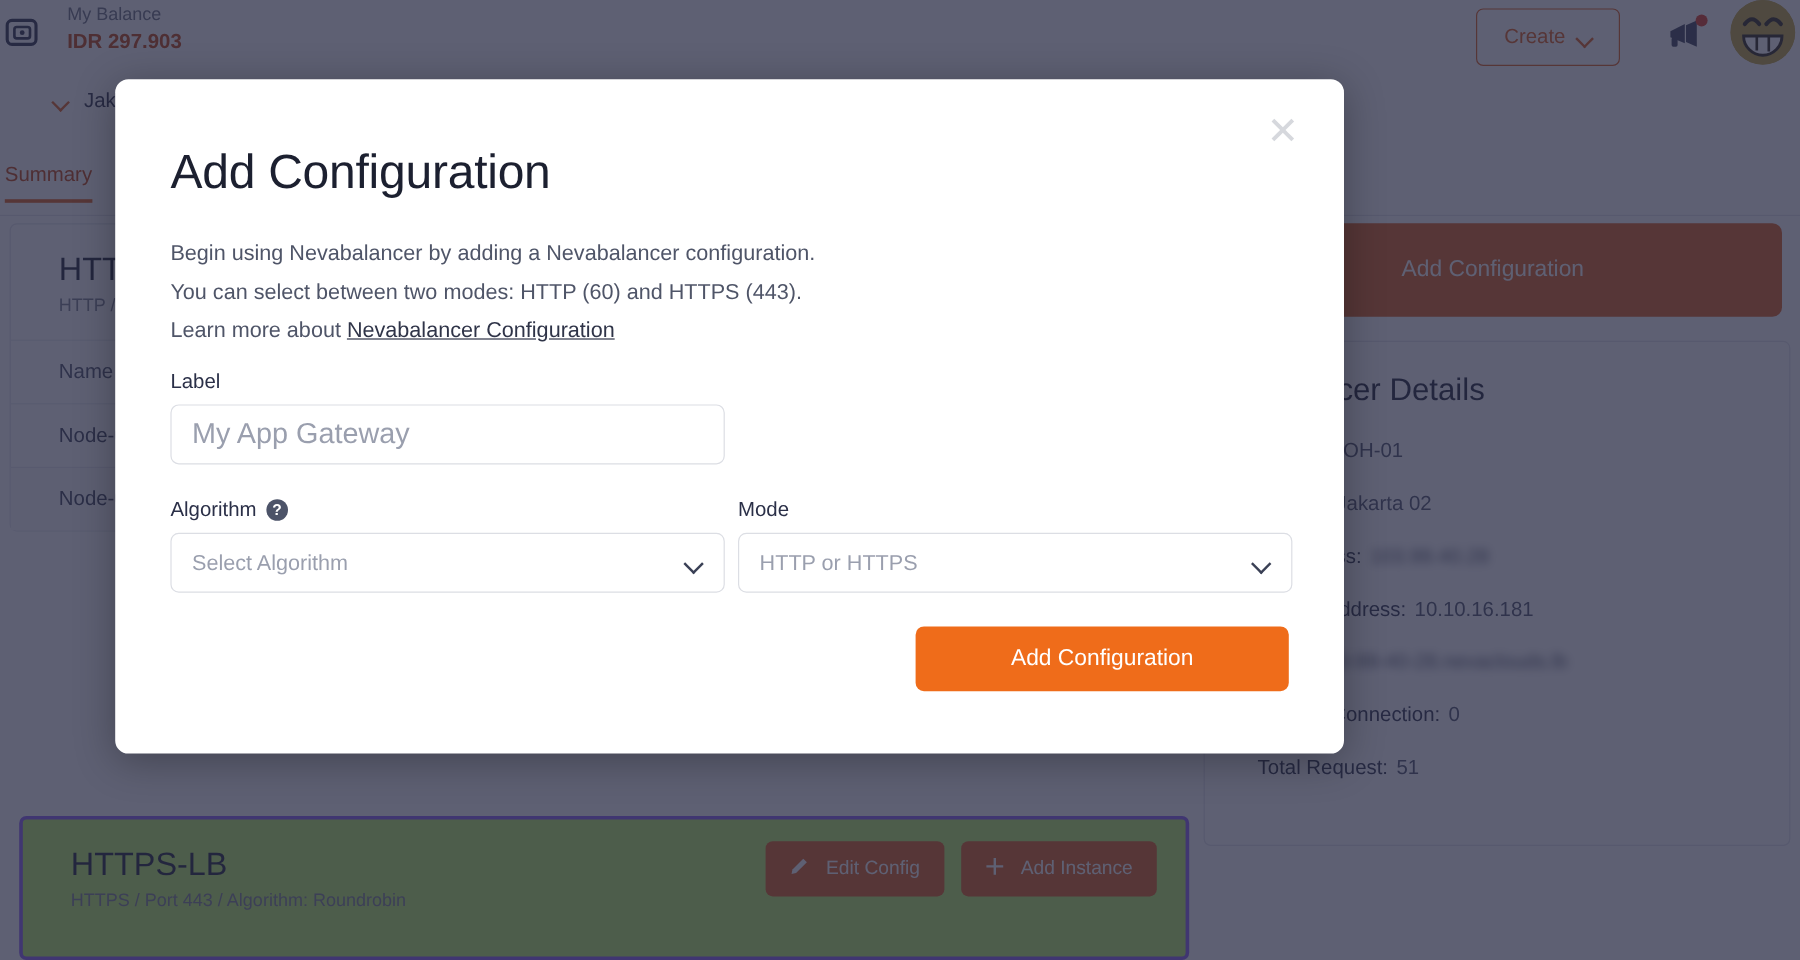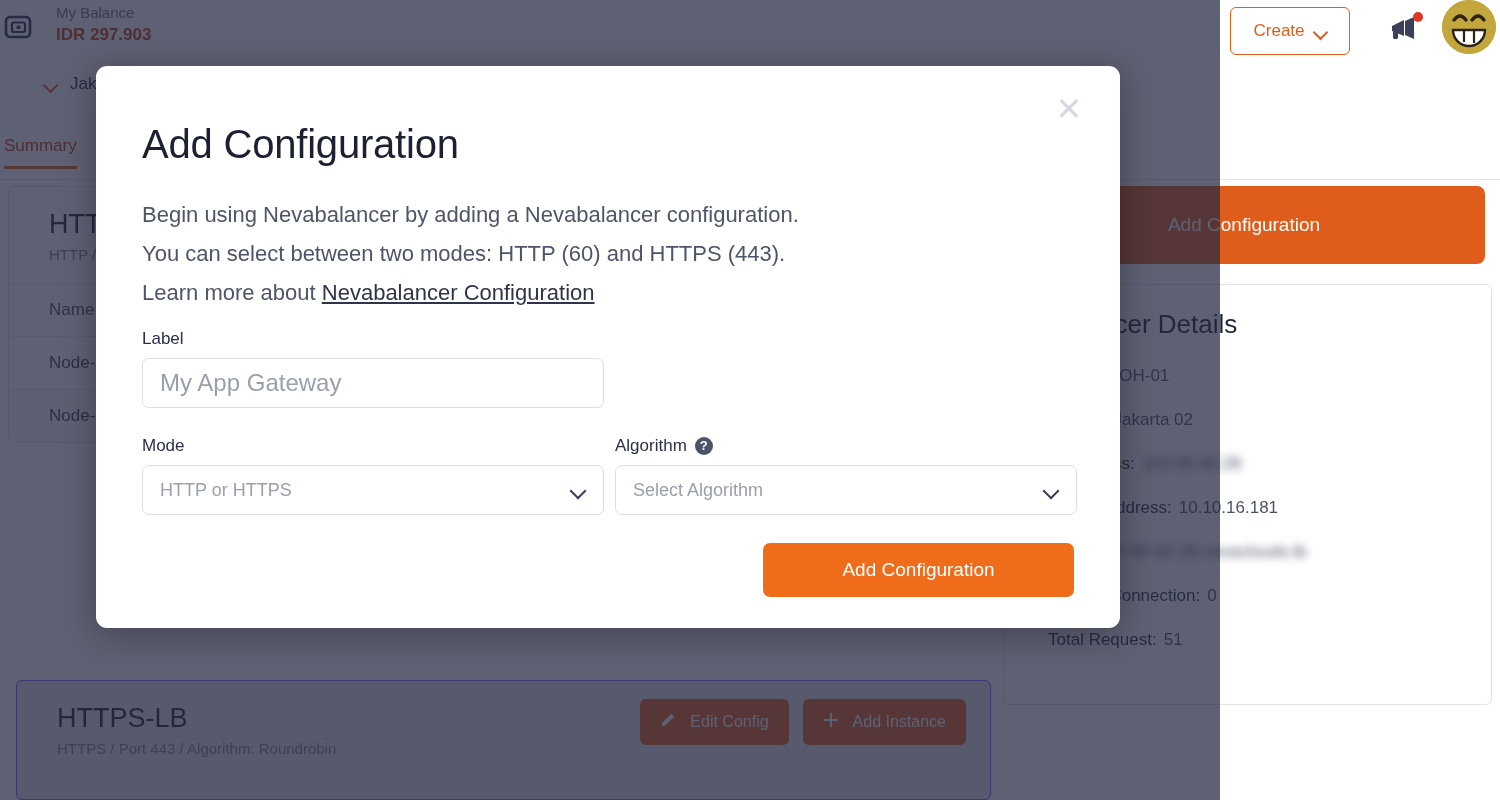--- a/index.html
+++ b/index.html
@@ -5,21 +5,21 @@
   * { box-sizing: border-box; margin: 0; padding: 0; }
   html, body {
     width: 1500px; height: 800px;
     overflow: hidden;
     font-family: "Liberation Sans", sans-serif;
     background: #ffffff;
   }
 
   #app {
     position: relative;
-    width: 1220px; height: 800px;
+    width: 1500px; height: 800px;
     background: #ffffff;
   }
 
   
   .bg-page {
     position: absolute; inset: 0;
     background: #ffffff;
     color: #2b2f45;
   }
 
@@ -180,22 +180,22 @@
     margin-bottom: 24px;
     display: flex; align-items: baseline; gap: 7px;
   }
   .details-line .k { color: #2b3048; }
   .details-line .v { color: #4d5369; }
   .blurred { filter: blur(4px); color: #6b7080; }
 
   
   .https-sec {
     position: absolute; left: 8px; top: 494px; width: 975px;
-    background: #e5e5e5;
-    border: 1px solid #8b5cf6;
+    background: #bef264;
+    border: 3px solid #8b5cf6;
     border-radius: 6px;
     padding: 22px 24px 26px 40px;
     min-height: 120px;
   }
 
   
   .overlay {
     position: absolute; inset: 0;
     background: rgba(38, 41, 66, 0.74);
     z-index: 50;
@@ -221,21 +221,21 @@
     background: none; border: none;
     font-family: "Liberation Sans", sans-serif;
   }
   .modal-body { padding: 56px 46px 0 46px; }
   .modal-title {
     font-size: 40px; font-weight: normal; color: #1c2030;
     letter-spacing: -0.2px;
   }
   .modal-desc {
     margin-top: 29px;
-    font-size: 22px; line-height: 1.77; color: #4f5568;
+    font-size: 18px; line-height: 1.77; color: #4f5568;
   }
   .modal-desc a {
     color: #2f3448; text-decoration: underline;
     font-weight: 500;
   }
 
   .field-label {
     font-size: 17px; color: #2b3048;
     margin-bottom: 9px;
     display: flex; align-items: center; gap: 8px;
@@ -462,46 +462,46 @@
       </div>
 
       <div class="form-top">
         <div class="field-label">Label</div>
         <input class="input-box" type="text" value="" placeholder="My App Gateway" style="">
       </div>
 
       <div class="row-two">
 
         <div>
+          <div class="field-label">
+            <span>Algorithm</span>
+            <span class="help-icon">?</span>
+          </div>
+          <div class="select-wrap">
+            <select class="select-box algo">
+              <option>Select Algorithm</option>
+              <option>Roundrobin</option>
+              <option>Leastconn</option>
+              <option>Source</option>
+            </select>
+            <span class="select-chev"></span>
+          </div>
+        </div>
+
+        <div>
           <div class="field-label">Mode</div>
           <div class="select-wrap">
             <select class="select-box mode">
               <option>HTTP or HTTPS</option>
               <option>HTTP</option>
               <option>HTTPS</option>
             </select>
             <span class="select-chev"></span>
           </div>
         </div>
-
-        <div>
-          <div class="field-label">
-            <span>Algorithm</span>
-            <span class="help-icon">?</span>
-          </div>
-          <div class="select-wrap">
-            <select class="select-box algo">
-              <option>Select Algorithm</option>
-              <option>Roundrobin</option>
-              <option>Leastconn</option>
-              <option>Source</option>
-            </select>
-            <span class="select-chev"></span>
-          </div>
-        </div>
       </div>
 
       <div class="modal-submit-row">
         <button class="modal-submit">Add Configuration</button>
       </div>
     </div>
   </div>
 
 </div>
 

